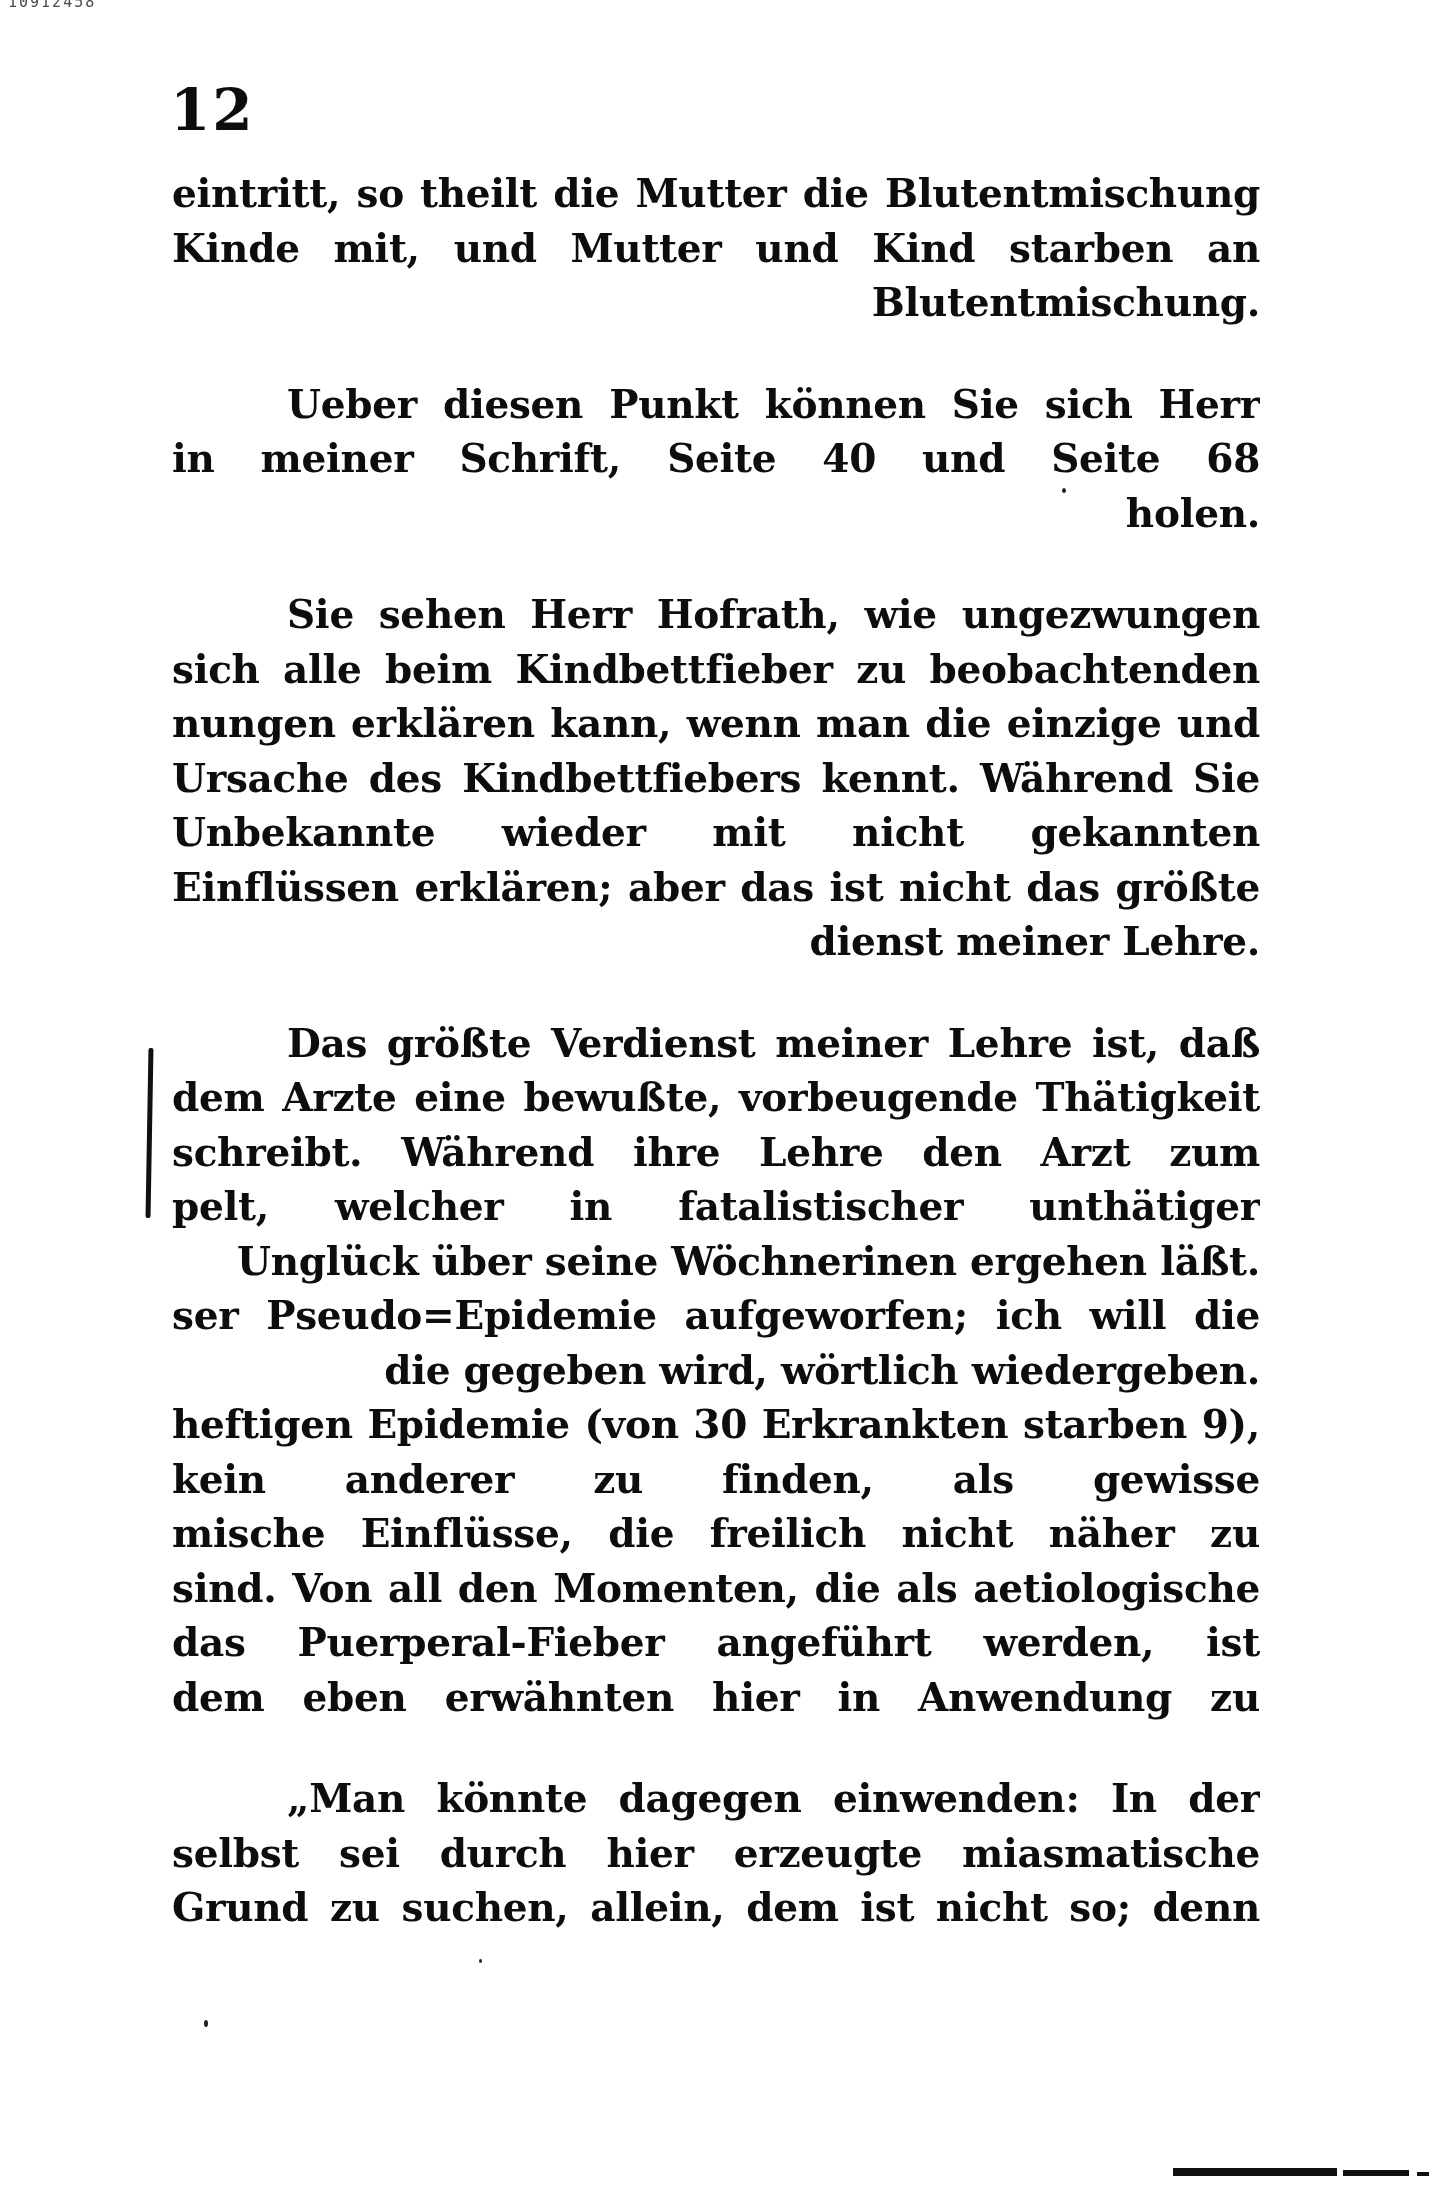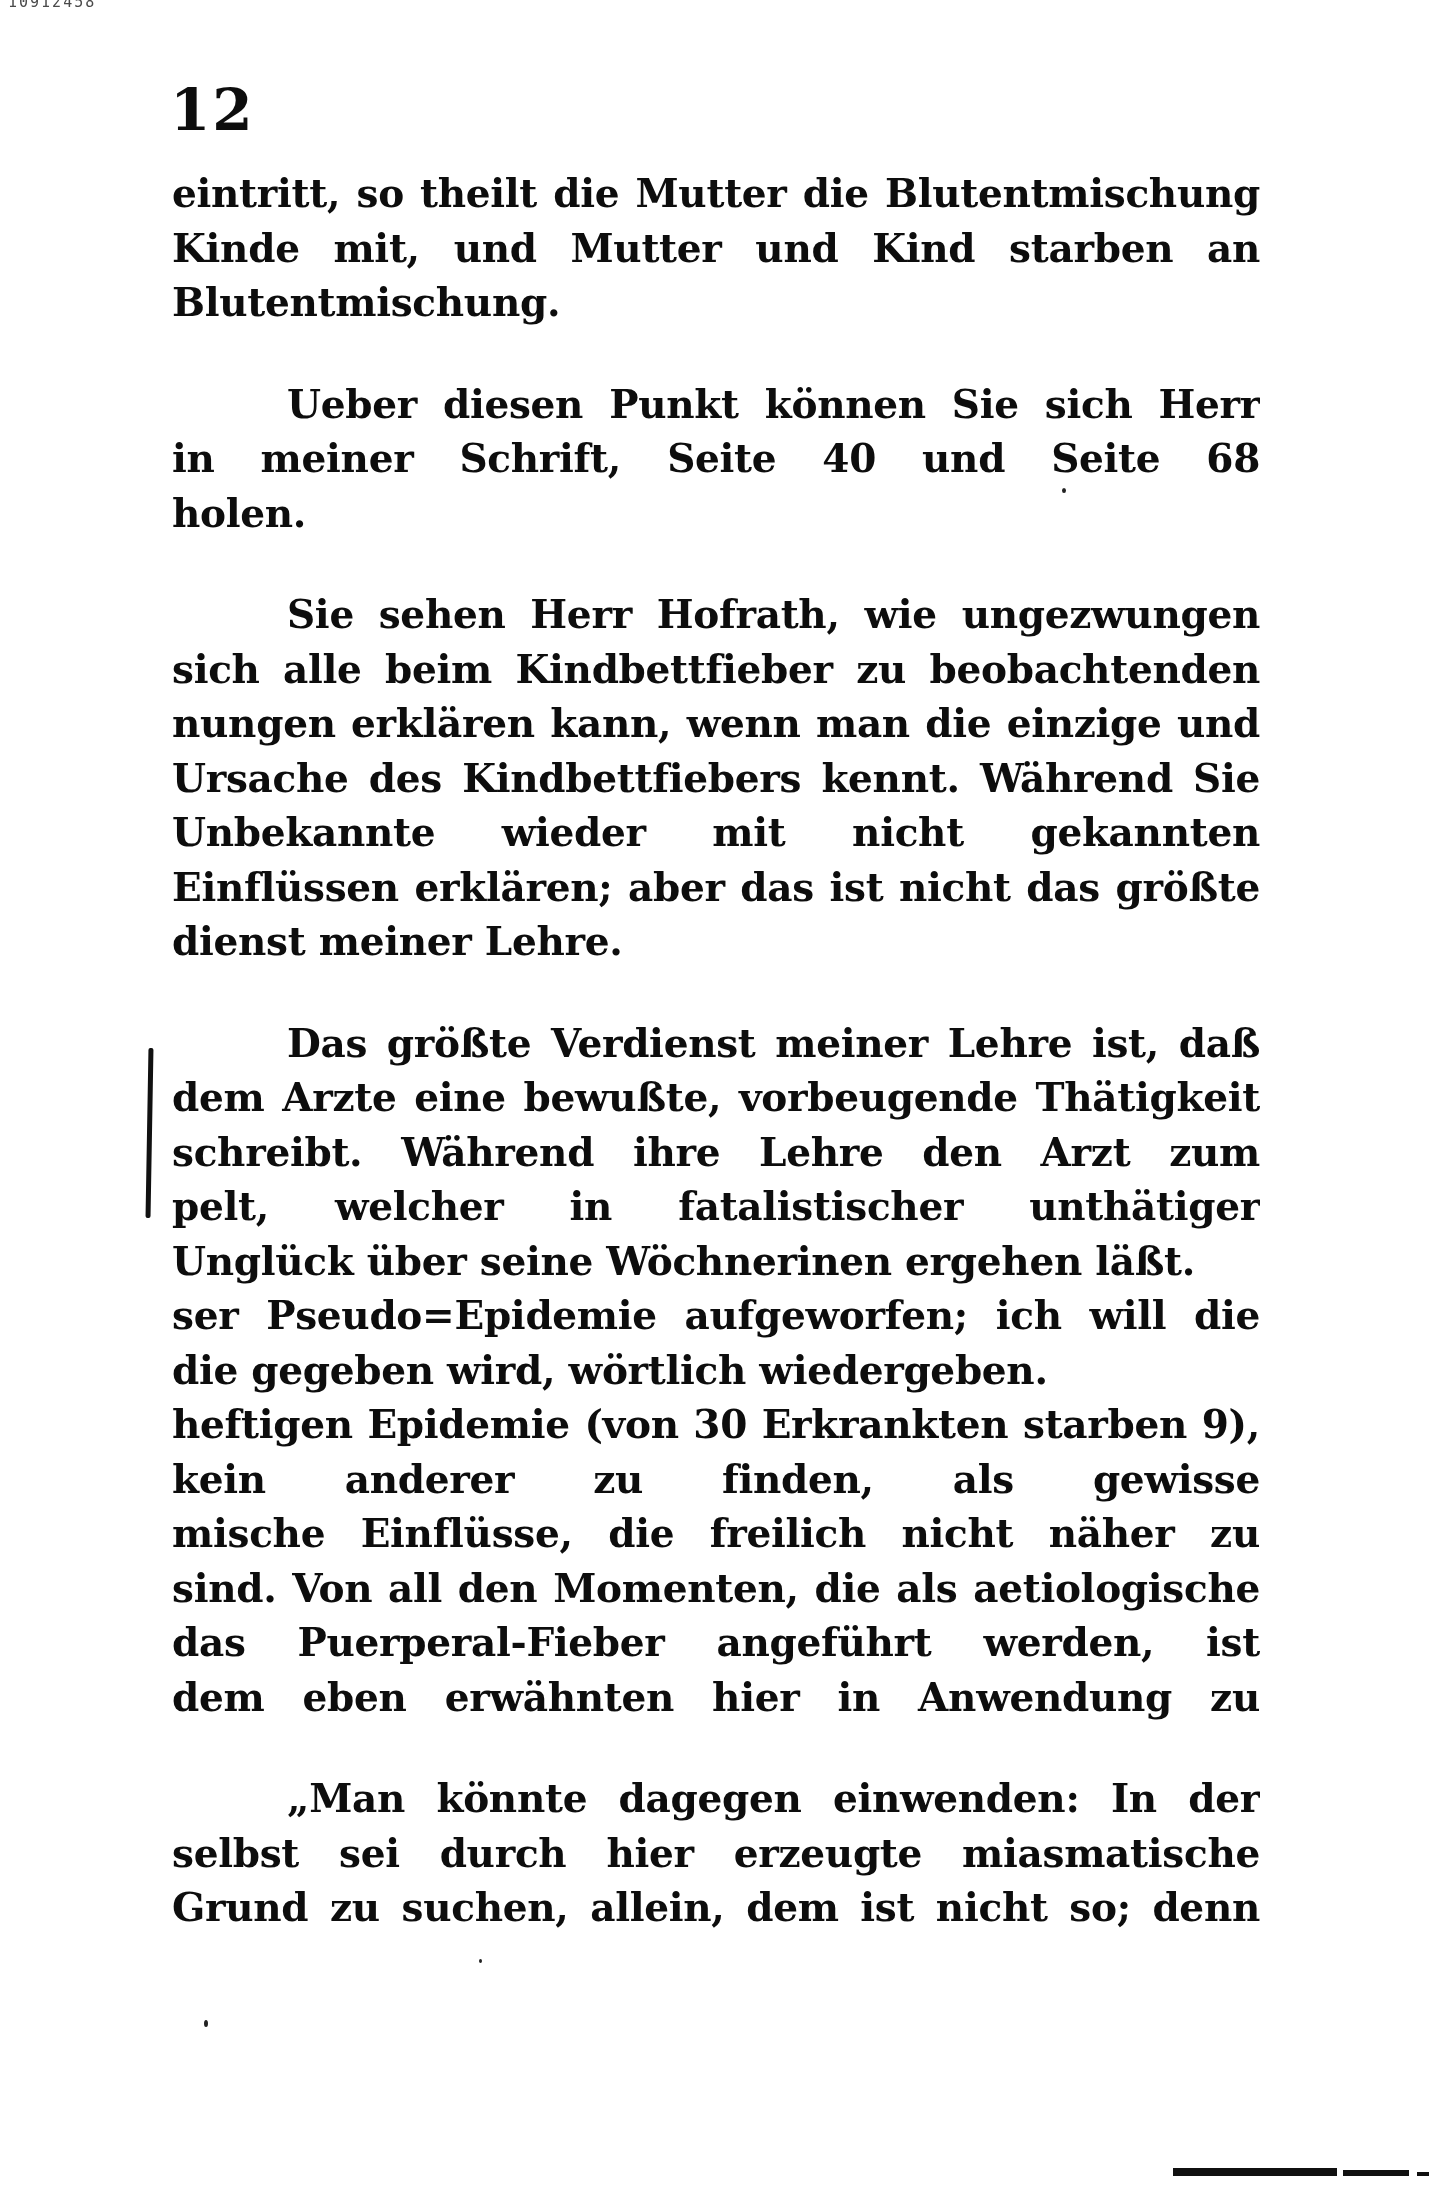--- a/index.html
+++ b/index.html
@@ -38,21 +38,21 @@
   .line {
     height: 54.5px;
     line-height: 54.5px;
     font-size: 39px;
     font-weight: bold;
     letter-spacing: -0.3px;
     overflow: hidden;
     white-space: normal;
   }
   .line.justify { text-align: justify; text-align-last: justify; }
-  .line.left    { text-align: left; }
+  .line.left    { text-align: right; }
   .line.indent  { text-indent: 115px; margin-top: 47px; }
   .margin-line {
     position: absolute;
     left: 147px;
     top: 1048px;
     width: 5px;
     height: 170px;
     background: #111;
     border-radius: 2px;
     transform: rotate(1deg);

